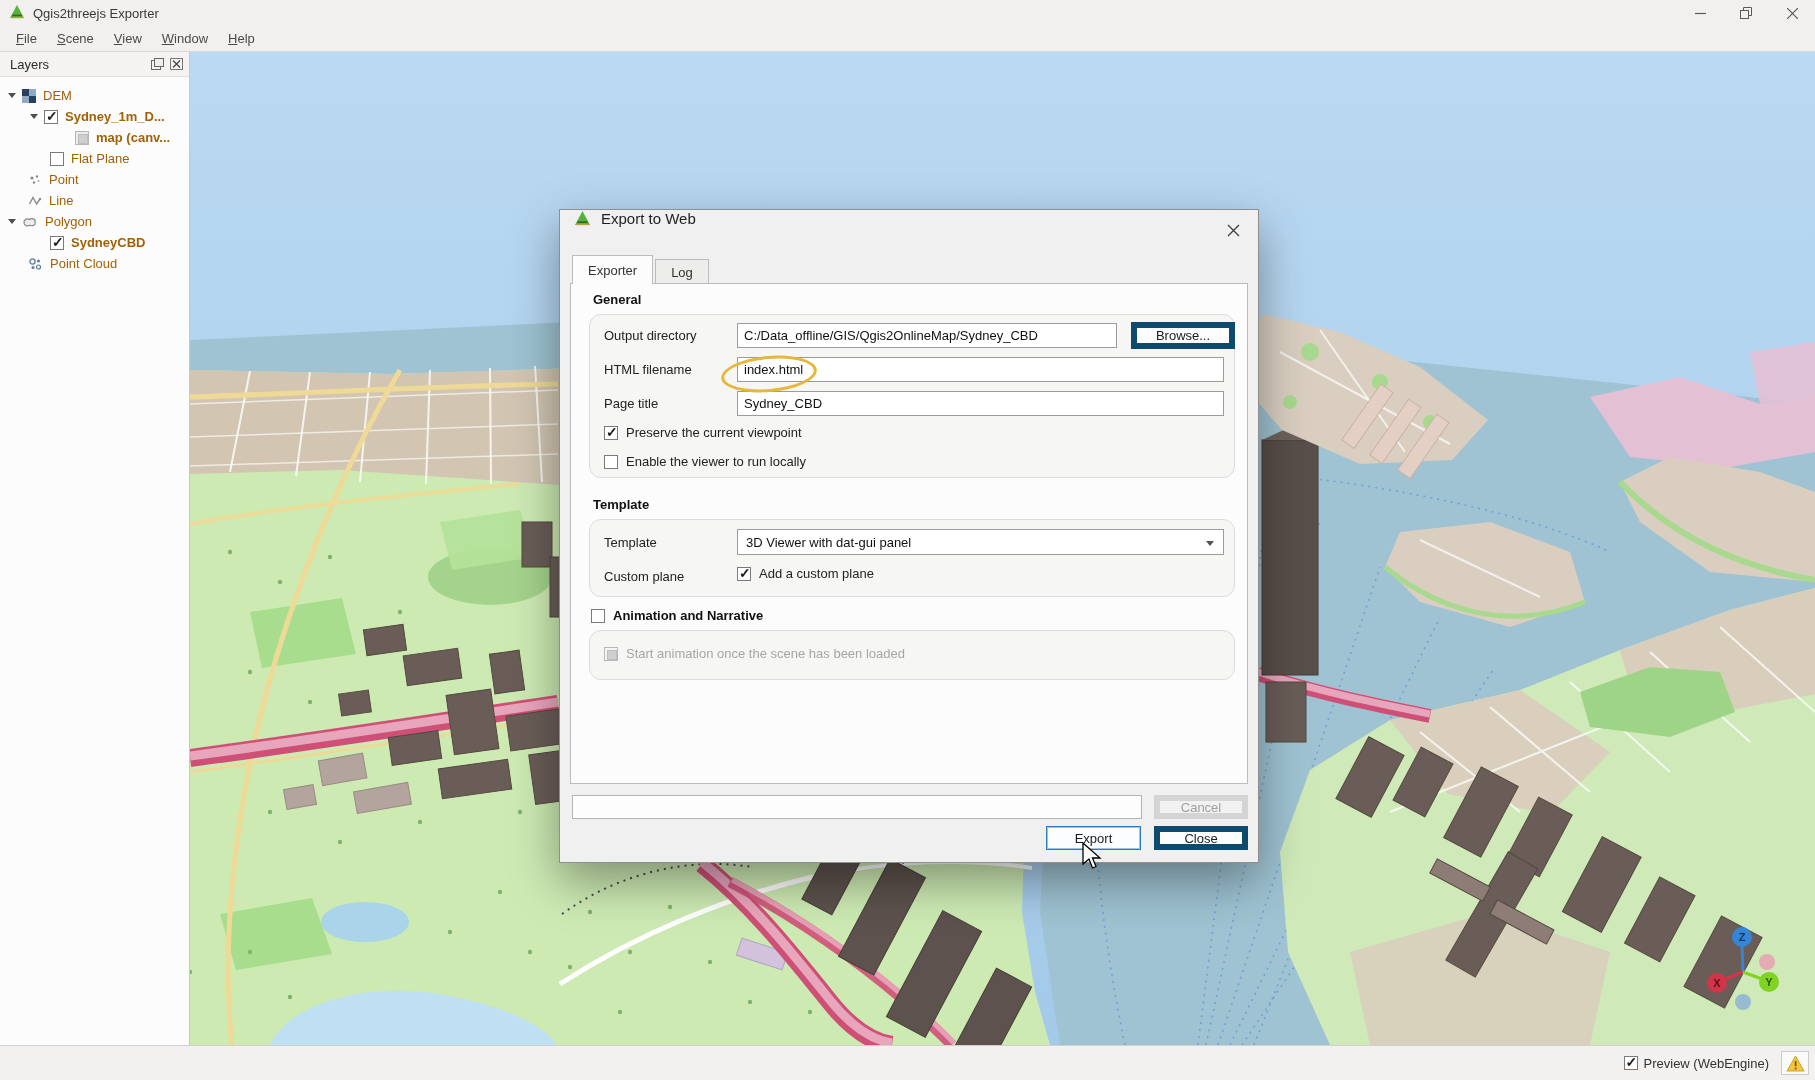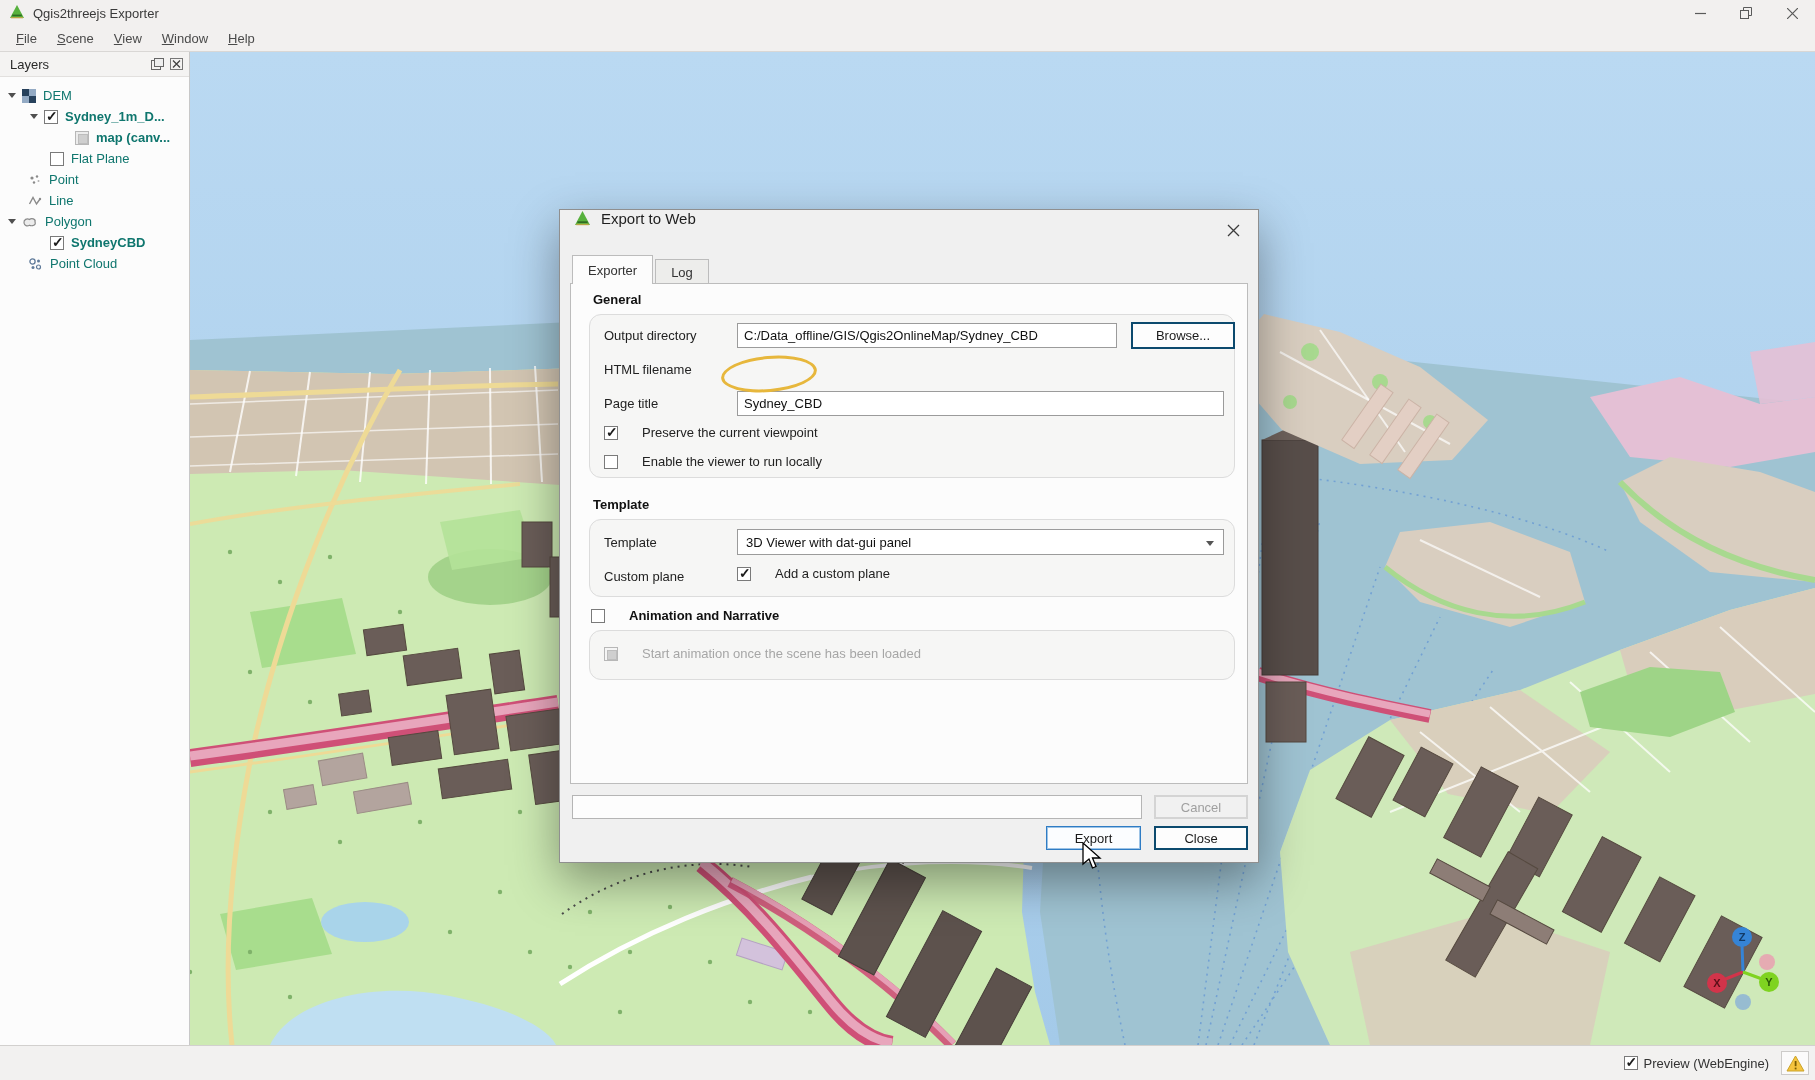--- a/index.html
+++ b/index.html
@@ -15,21 +15,21 @@
   .menubar { position:absolute; left:0; top:26px; width:1815px; height:26px; background:#f2f0ef; border-bottom:1px solid #d9d7d5; display:flex; align-items:center; padding-left:6px; }
   .menu-item { display:inline-block; padding:4px 10px; color:#4a4a4a; font-size:13px; }
   .menu-item::first-letter { text-decoration:underline; }
 
   
   .layers-panel { position:absolute; left:0; top:52px; width:190px; height:993px; background:#fcfcfc; border-right:1px solid #c8c8c8; }
   .layers-header { height:25px; background:#f4f3f2; border-bottom:1px solid #e2e0de; display:flex; align-items:center; padding:0 5px 0 10px; font-size:13px; color:#2a2a2a; }
   .layers-header .spacer { flex:1; }
   .panel-hbtn { width:16px; height:15px; margin-left:3px; display:flex; align-items:center; justify-content:center; }
   .tree { padding-top:8px; }
-  .tree-row { height:21px; display:flex; align-items:center; position:relative; font-size:13px; color:#0f766e; }
+  .tree-row { height:21px; display:flex; align-items:center; position:relative; font-size:13px; color:#a16207; }
   .tree-row .lbl.bold { font-weight:bold; }
   .arrow { width:0; height:0; border-left:4px solid transparent; border-right:4px solid transparent; border-top:5px solid #4f4f4f; margin-right:6px; }
   .cb { width:14px; height:14px; border:1px solid #7a7a7a; background:#fff; margin-right:7px; position:relative; flex:none; }
   .cb.checked::after { content:"✓"; position:absolute; left:1px; top:-3px; font-size:14px; font-weight:bold; color:#1c1c1c; }
   .cb.gray { border-color:#b7b7b7; background:#ececec; }
   .cb.gray::after { content:""; position:absolute; left:2px; top:2px; width:8px; height:8px; background:#cfcfcf; border:1px solid #bdbdbd; }
   .tree-icon { margin-right:7px; flex:none; display:flex; }
 
   
   .viewport { position:absolute; left:190px; top:52px; width:1625px; height:993px; overflow:hidden; }
@@ -47,26 +47,26 @@
   .dlg-title { font-size:15px; color:#1f1f1f; margin-left:10px; }
   .dlg-close { position:absolute; right:10px; top:8px; width:30px; height:24px; display:flex; align-items:center; justify-content:center; color:#444; font-size:16px; }
   .tabs { position:absolute; left:12px; top:45px; display:flex; align-items:flex-end; height:29px; }
   .tab { padding:5px 15px 6px; font-size:13px; border:1px solid #bcbcbc; background:#ededeb; color:#333; margin-right:2px; border-bottom:none; height:25px; }
   .tab.active { background:#fcfcfc; height:29px; padding-top:7px; position:relative; z-index:2; }
   .tab-page { position:absolute; left:10px; top:73px; width:678px; height:501px; background:#fcfcfc; border:1px solid #bcbcbc; }
   .sec-heading { position:absolute; font-weight:bold; font-size:13px; color:#111; }
   .groupbox { position:absolute; border:1px solid #dcdcdc; background:#f6f6f5; border-radius:12px; }
   .flabel { position:absolute; font-size:13px; color:#222; }
   .tinput { position:absolute; height:25px; border:1px solid #9b9b9b; background:#fff; font-family:"Liberation Sans",sans-serif; font-size:13px; padding:0 6px; color:#111; }
-  .btn { position:absolute; border:2px solid #0c4a6e; background:#fdfdfd; font-family:"Liberation Sans",sans-serif; font-size:13px; color:#1a1a1a; display:flex; align-items:center; justify-content:center; }
+  .btn { position:absolute; border:6px solid #0c4a6e; background:#fdfdfd; font-family:"Liberation Sans",sans-serif; font-size:13px; color:#1a1a1a; display:flex; align-items:center; justify-content:center; }
   .btn.disabled { color:#9f9f9f; border-color:#d4d4d4; background:#f1f1f1; }
   .btn.default-focus { border:1px solid #2f7cc4; box-shadow:inset 0 0 0 1px #9cc3e6; background:#fbfdff; }
   .combo { position:absolute; height:26px; border:1px solid #9b9b9b; background:#fff; display:flex; align-items:center; padding:0 26px 0 8px; font-size:13px; color:#111; }
   .combo .carrow { position:absolute; right:9px; top:11px; width:0; height:0; border-left:4px solid transparent; border-right:4px solid transparent; border-top:5px solid #555; }
-  .cbrow { position:absolute; display:flex; align-items:center; font-size:13px; color:#222;gap:16px; }
+  .cbrow { position:absolute; display:flex; align-items:center; font-size:13px; color:#222; }
   .cbrow .cb { margin-right:8px; }
   .cbrow.bold { font-weight:bold; color:#111; }
   .cbrow.disabled { color:#a6a6a6; }
   .progress { position:absolute; left:12px; top:585px; width:570px; height:24px; border:1px solid #b5b5b5; background:#fdfdfd; }
   .annot-ellipse { position:absolute; left:161px; top:146px; width:96px; height:36px; border:3px solid #e7b73c; border-radius:50%; transform:rotate(-5deg); z-index:5; pointer-events:none; }
   .cursor { position:absolute; left:1082px; top:842px; z-index:50; pointer-events:none; }
 </style>
 </head>
 <body>
 
@@ -441,20 +441,21 @@
 
   <div class="tab-page">
     <div class="sec-heading" style="left:22px; top:8px">General</div>
 
     <div class="groupbox" style="left:18px; top:30px; width:646px; height:164px">
       <span class="flabel" style="left:14px; top:13px">Output directory</span>
       <input class="tinput" style="left: 147px; top: 8px; width: 380px;" value="C:/Data_offline/GIS/Qgis2OnlineMap/Sydney_CBD">
       <button class="btn" style="left:541px; top:7px; width:104px; height:27px">Browse...</button>
 
       <span class="flabel" style="left:14px; top:47px">HTML filename</span>
+      <input class="tinput" style="left: 147px; top: 42px; width: 487px;" value="index.html">
 
       <span class="flabel" style="left:14px; top:81px">Page title</span>
       <input class="tinput" style="left: 147px; top: 76px; width: 487px;" value="Sydney_CBD">
 
       <div class="cbrow" style="left:14px; top:110px">
         <span class="cb checked"></span>
         <span>Preserve the current viewpoint</span>
       </div>
       <div class="cbrow" style="left:14px; top:139px">
         <span class="cb"></span>

